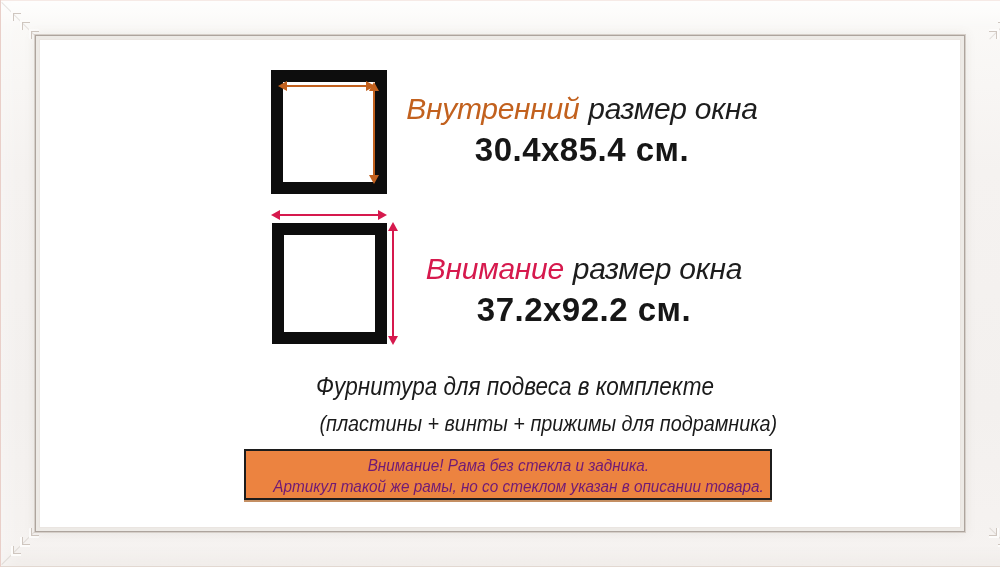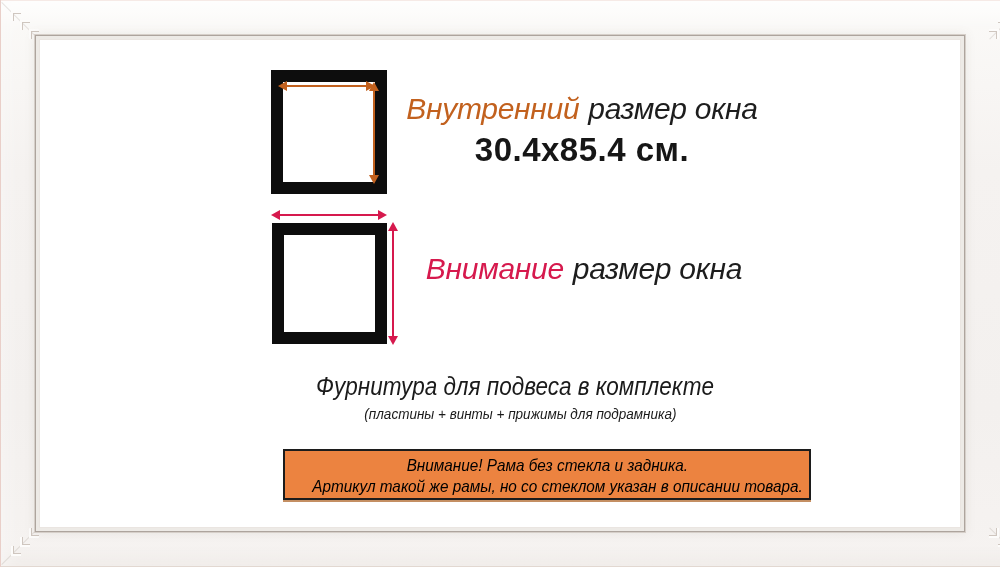--- a/index.html
+++ b/index.html
@@ -62,29 +62,29 @@
   .cap1{left:350px;top:52px;}
   .cap2{left:352px;top:212px;}
   .cap-line{font-style:italic;font-size:30px;line-height:34px;letter-spacing:-.3px;white-space:nowrap;}
   .accent.inner{color:var(--inner-accent,#c2611e);}
   .accent.outer{color:var(--outer-accent,#d6194d);}
   .cap-line .rest{margin-left:9px;color:#1d1d1d;}
   .cap-value{font-weight:bold;font-size:33px;line-height:46px;margin-top:1px;letter-spacing:.5px;color:#161616;white-space:nowrap;}
   
   .hardware{position:absolute;left:254px;top:332px;width:400px;text-align:right;font-style:italic;}
   .hw1{font-size:25px;line-height:29px;white-space:nowrap;}
-  .hw2{font-size:15px;line-height:22px;margin-top:2px;white-space:nowrap;}
+  .hw2{font-size:22px;line-height:22px;margin-top:12px;white-space:nowrap;}
   .cond{display:inline-block;transform:scaleX(.9);transform-origin:center;}
   
   .notice{
     position:absolute;left:204px;top:409px;width:528px;height:51px;box-sizing:border-box;
     background:var(--banner-bg,#ec8340);border:2px solid var(--banner-border,#1c1c1c);
     box-shadow:0 2px 0 rgba(176,105,47,.75);
-    text-align:center;font-style:italic;font-size:17px;line-height:21px;color:#000000;
-    padding-top:4px;white-space:nowrap;margin-left:39px;
+    text-align:center;font-style:italic;font-size:17px;line-height:21px;color:#701a75;
+    padding-top:4px;white-space:nowrap;
   }
   .notice > div{width:100%;}
 </style>
 </head>
 <body>
 
 <div id="app">
 
   <div class="miter tl"></div>
   <div class="miter tr"></div>
@@ -126,20 +126,21 @@
         <span class="shaft"></span>
       </div>
     <div class="arrow v red a-out-h">
         <span class="shaft"></span>
       </div>
 
     <div class="caption cap2">
       <div class="cap-line">
         <span class="accent outer">Внимание</span><span class="rest">размер окна</span>
       </div>
+      <div class="cap-value">37.2x92.2 см.</div>
     </div>
 
     <div class="hardware">
       <div class="hw1"><span class="cond">Фурнитура для подвеса в комплекте</span></div>
       <div class="hw2"><span class="cond">(пластины + винты + прижимы для подрамника)</span></div>
     </div>
 
     <div class="notice">
       <div><span class="cond">Внимание! Рама без стекла и задника.</span></div>
       <div><span class="cond">Артикул такой же рамы, но со стеклом указан в описании товара.</span></div>

